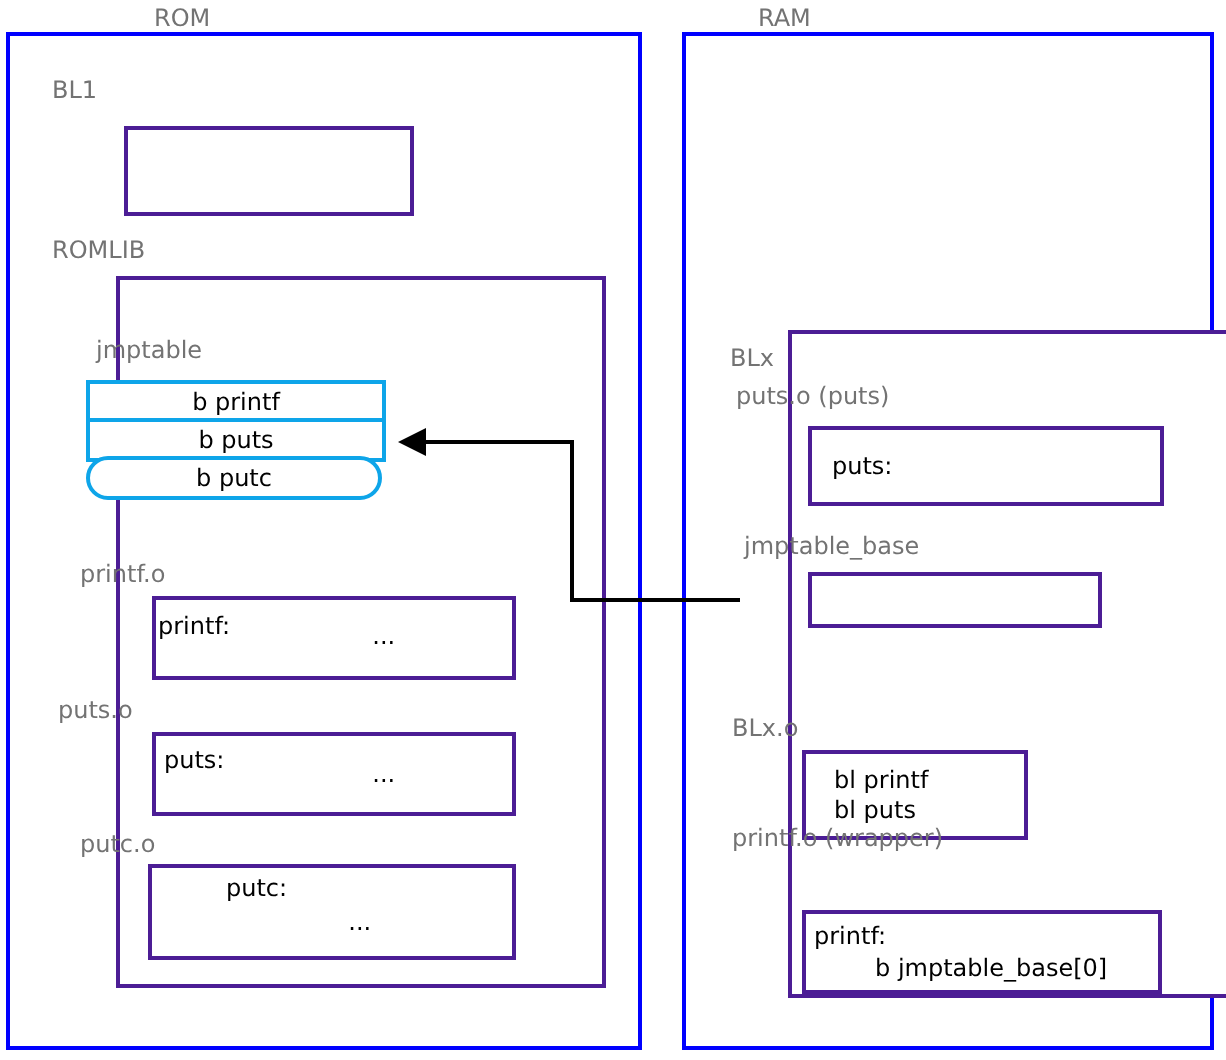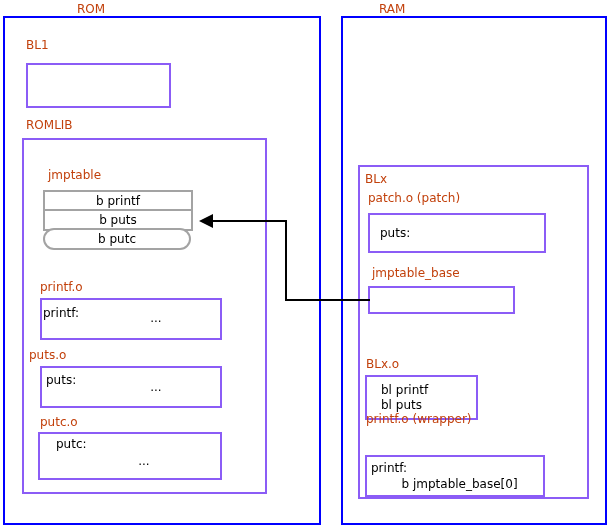--- a/index.html
+++ b/index.html
@@ -11,46 +11,47 @@
     position: relative;
     width: 613px;
     height: 530px;
     background: #ffffff;
     font-family: "DejaVu Sans", "Liberation Sans", sans-serif;
     overflow: hidden;
   }
   .lbl {
     position: absolute;
     font-size: 12px;
-    color: #c2410c;
+    color: #737373;
     white-space: nowrap;
     line-height: 14px;
   }
   .region {
     position: absolute;
     border: 2px solid #0000ff;
     background: transparent;
     box-sizing: border-box;
   }
   .box {
     position: absolute;
-    border: 2px solid #8b5cf6;
+    border: 2px solid #4c1d95;
     background: #ffffff;
     box-sizing: border-box;
+    margin-left: 36px;
   }
   .box-text {
     position: absolute;
     font-size: 12px;
     color: #000000;
     white-space: pre;
     line-height: 15px;
   }
   .jmprow {
     position: absolute;
-    border: 2px solid #a3a3a3;
+    border: 2px solid #0ea5e9;
     background: #ffffff;
     box-sizing: border-box;
     font-size: 12px;
     color: #000000;
     display: flex;
     align-items: center;
     justify-content: center;
     line-height: 14px;
   }
   .wire {
@@ -88,31 +89,31 @@
   </div>
 
   <div class="lbl" style="left:29px; top:348px;">puts.o</div>
   <div class="box" style="left:40px; top:366px; width:182px; height:42px;">
     <div class="box-text" style="left:4px; top:5px;">puts:</div>
     <div class="box-text" style="left:70px; top:12px;">          ...</div>
   </div>
 
   <div class="lbl" style="left:40px; top:415px;">putc.o</div>
   <div class="box" style="left:38px; top:432px; width:184px; height:48px;">
-    <div class="box-text" style="left:16px; top:3px;">putc:</div>
+    <div class="box-text" style="left:1px; top:3px;padding-left:36px;">putc:</div>
     <div class="box-text" style="left:60px; top:20px;">          ...</div>
   </div>
 
   <div class="lbl" style="left:350px; top:2px;margin-left:29px;">RAM</div>
   <div class="region" style="left:341px; top:16px; width:266px; height:509px;"></div>
 
   <div class="box" style="left:358px; top:165px; width:231px; height:334px;"></div>
   <div class="lbl" style="left:365px; top:172px;">BLx</div>
 
-  <div class="lbl" style="left:368px; top:191px;">patch.o (patch)</div>
+  <div class="lbl" style="left:368px; top:191px;">puts.o (puts)</div>
   <div class="box" style="left:368px; top:213px; width:178px; height:40px;">
     <div class="box-text" style="left:10px; top:11px;">puts:</div>
   </div>
 
   <div class="lbl" style="left:372px; top:266px;">jmptable_base</div>
   <div class="box" style="left:368px; top:286px; width:147px; height:28px;">
     <div class="box-text" style="left:6px; top:4px;"></div>
   </div>
 
   <div class="lbl" style="left:366px; top:357px;">BLx.o</div>

